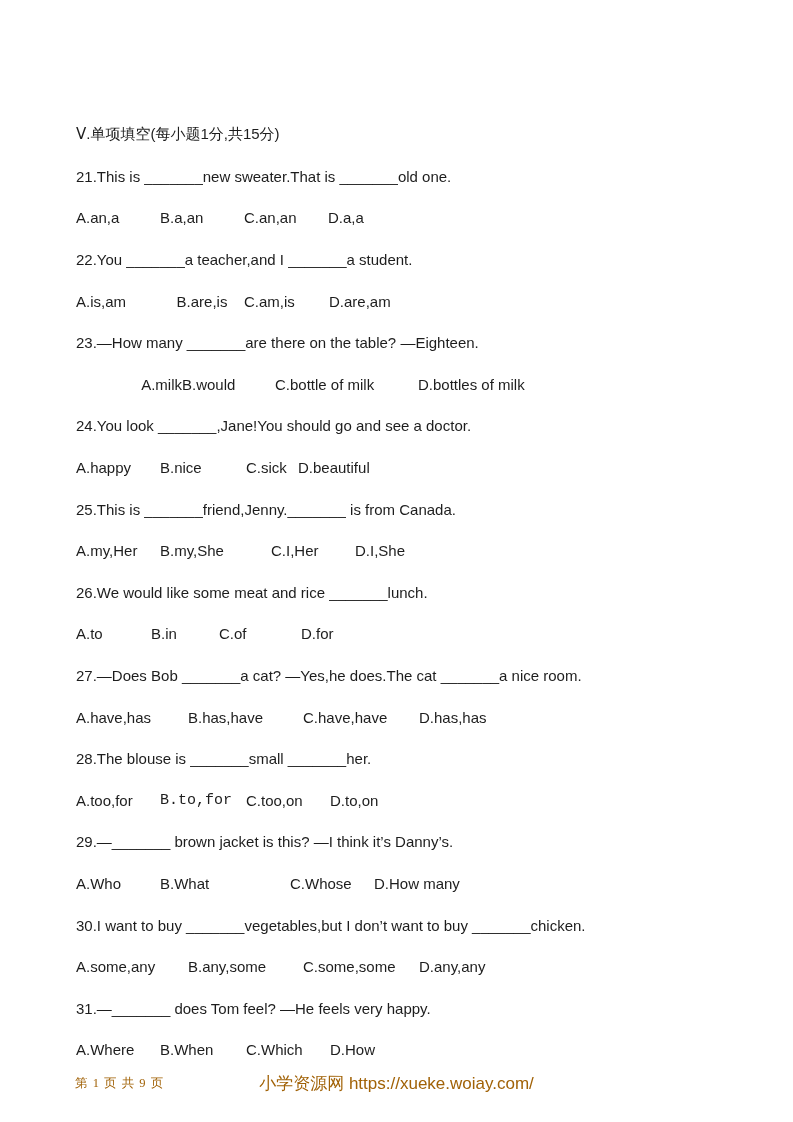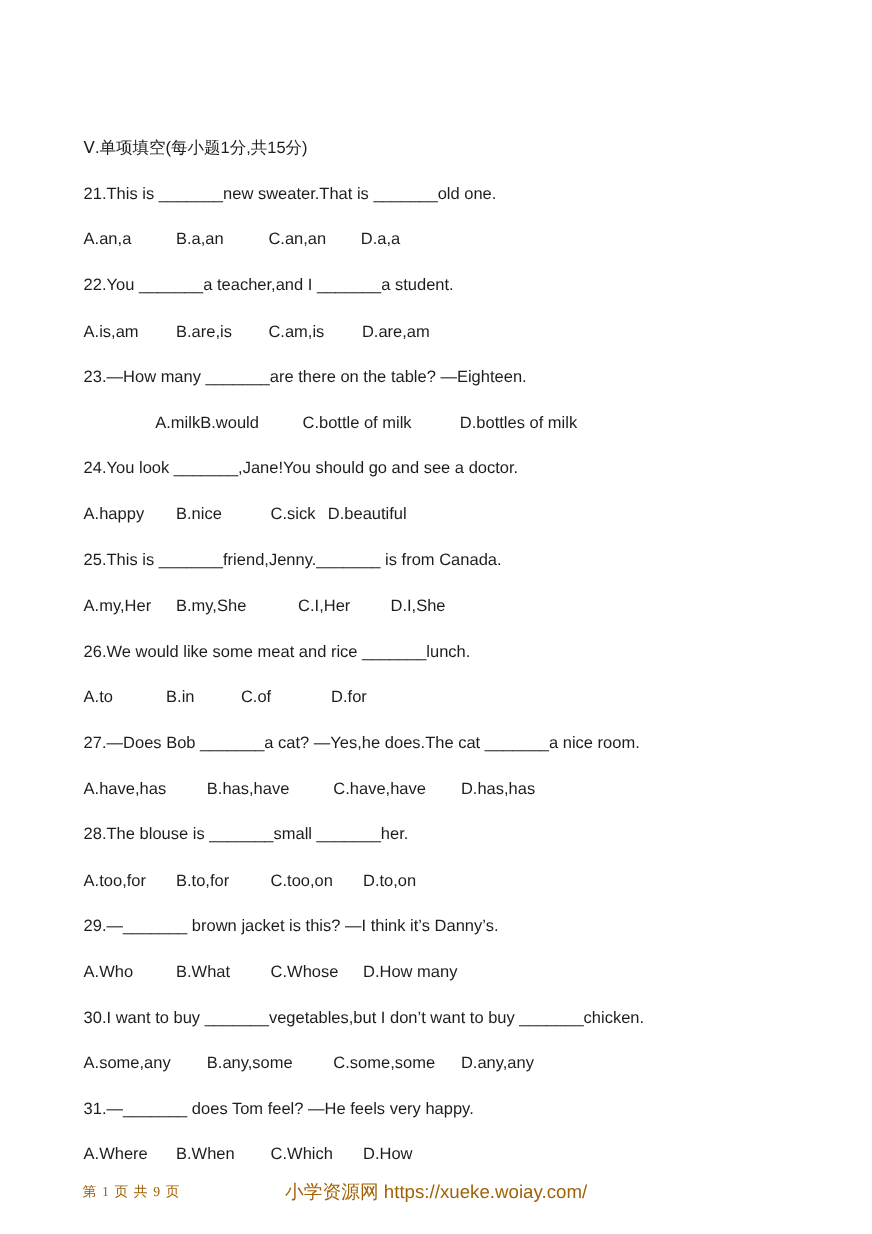--- a/index.html
+++ b/index.html
@@ -41,35 +41,35 @@
 <body>
 
 <div class="page">
 
   <div class="content">
     <div class="line section-header">Ⅴ.单项填空(每小题1分,共15分)</div>
     <div id="questions">
         <div class="line question-text">21.This is _______new sweater.That is _______old one.</div>
         <div class="line options-row"><span class="opt" style="width: 84px;">A.an,a</span><span class="opt" style="width: 84px;">B.a,an</span><span class="opt" style="width: 84px;">C.an,an</span><span class="opt">D.a,a</span></div>
         <div class="line question-text">22.You _______a teacher,and I _______a student.</div>
-        <div class="line options-row"><span class="opt" style="width: 84px;">A.is,am</span><span class="opt" style="width: 84px;">B.are,is</span><span class="opt" style="width: 85px;">C.am,is</span><span class="opt">D.are,am</span></div>
+        <div class="line options-row"><span class="opt" style="width: 84px;">A.is,am</span><span class="opt" style="width: 84px; text-align: center;">B.are,is</span><span class="opt" style="width: 85px;">C.am,is</span><span class="opt">D.are,am</span></div>
         <div class="line question-text">23.—How many _______are there on the table? —Eighteen.</div>
         <div class="line options-row"><span class="opt" style="width: 106px; text-align: right;">A.milk</span><span class="opt" style="width: 93px;">B.would</span><span class="opt" style="width: 143px;">C.bottle of milk</span><span class="opt">D.bottles of milk</span></div>
         <div class="line question-text">24.You look _______,Jane!You should go and see a doctor.</div>
         <div class="line options-row"><span class="opt" style="width: 84px;">A.happy</span><span class="opt" style="width: 86px;">B.nice</span><span class="opt" style="width: 52px;">C.sick</span><span class="opt">D.beautiful</span></div>
         <div class="line question-text">25.This is _______friend,Jenny._______ is from Canada.</div>
         <div class="line options-row"><span class="opt" style="width: 84px;">A.my,Her</span><span class="opt" style="width: 111px;">B.my,She</span><span class="opt" style="width: 84px;">C.I,Her</span><span class="opt">D.I,She</span></div>
         <div class="line question-text">26.We would like some meat and rice _______lunch.</div>
         <div class="line options-row"><span class="opt" style="width: 75px;">A.to</span><span class="opt" style="width: 68px;">B.in</span><span class="opt" style="width: 82px;">C.of</span><span class="opt">D.for</span></div>
         <div class="line question-text">27.—Does Bob _______a cat? —Yes,he does.The cat _______a nice room.</div>
         <div class="line options-row"><span class="opt" style="width: 112px;">A.have,has</span><span class="opt" style="width: 115px;">B.has,have</span><span class="opt" style="width: 116px;">C.have,have</span><span class="opt">D.has,has</span></div>
         <div class="line question-text">28.The blouse is _______small _______her.</div>
-        <div class="line options-row"><span class="opt" style="width: 84px;">A.too,for</span><span class="opt" style="width: 86px;">B.to,for</span><span class="opt" style="width: 84px;">C.too,on</span><span class="opt">D.to,on</span></div>
+        <div class="line options-row"><span class="opt" style="width: 84px;">A.too,for</span><span class="opt" style="width: 86px; font-family: Liberation Mono, monospace;">B.to,for</span><span class="opt" style="width: 84px;">C.too,on</span><span class="opt">D.to,on</span></div>
         <div class="line question-text">29.—_______ brown jacket is this? —I think it’s Danny’s.</div>
-        <div class="line options-row"><span class="opt" style="width: 84px;">A.Who</span><span class="opt" style="width: 86px;">B.What</span><span class="opt" style="width: 84px;">C.Whose</span><span class="opt">D.How many</span></div>
+        <div class="line options-row"><span class="opt" style="width: 84px;">A.Who</span><span class="opt" style="width: 86px;">B.What</span><span class="opt" style="width: 84px; margin-left: 44px;">C.Whose</span><span class="opt">D.How many</span></div>
         <div class="line question-text">30.I want to buy _______vegetables,but I don’t want to buy _______chicken.</div>
         <div class="line options-row"><span class="opt" style="width: 112px;">A.some,any</span><span class="opt" style="width: 115px;">B.any,some</span><span class="opt" style="width: 116px;">C.some,some</span><span class="opt">D.any,any</span></div>
         <div class="line question-text">31.—_______ does Tom feel? —He feels very happy.</div>
         <div class="line options-row"><span class="opt" style="width: 84px;">A.Where</span><span class="opt" style="width: 86px;">B.When</span><span class="opt" style="width: 84px;">C.Which</span><span class="opt">D.How</span></div>
       </div>
   </div>
 
   <div class="footer">
     <span class="pagenum">第 1 页 共 9 页</span>
     <span class="watermark">小学资源网 https://xueke.woiay.com/</span>

